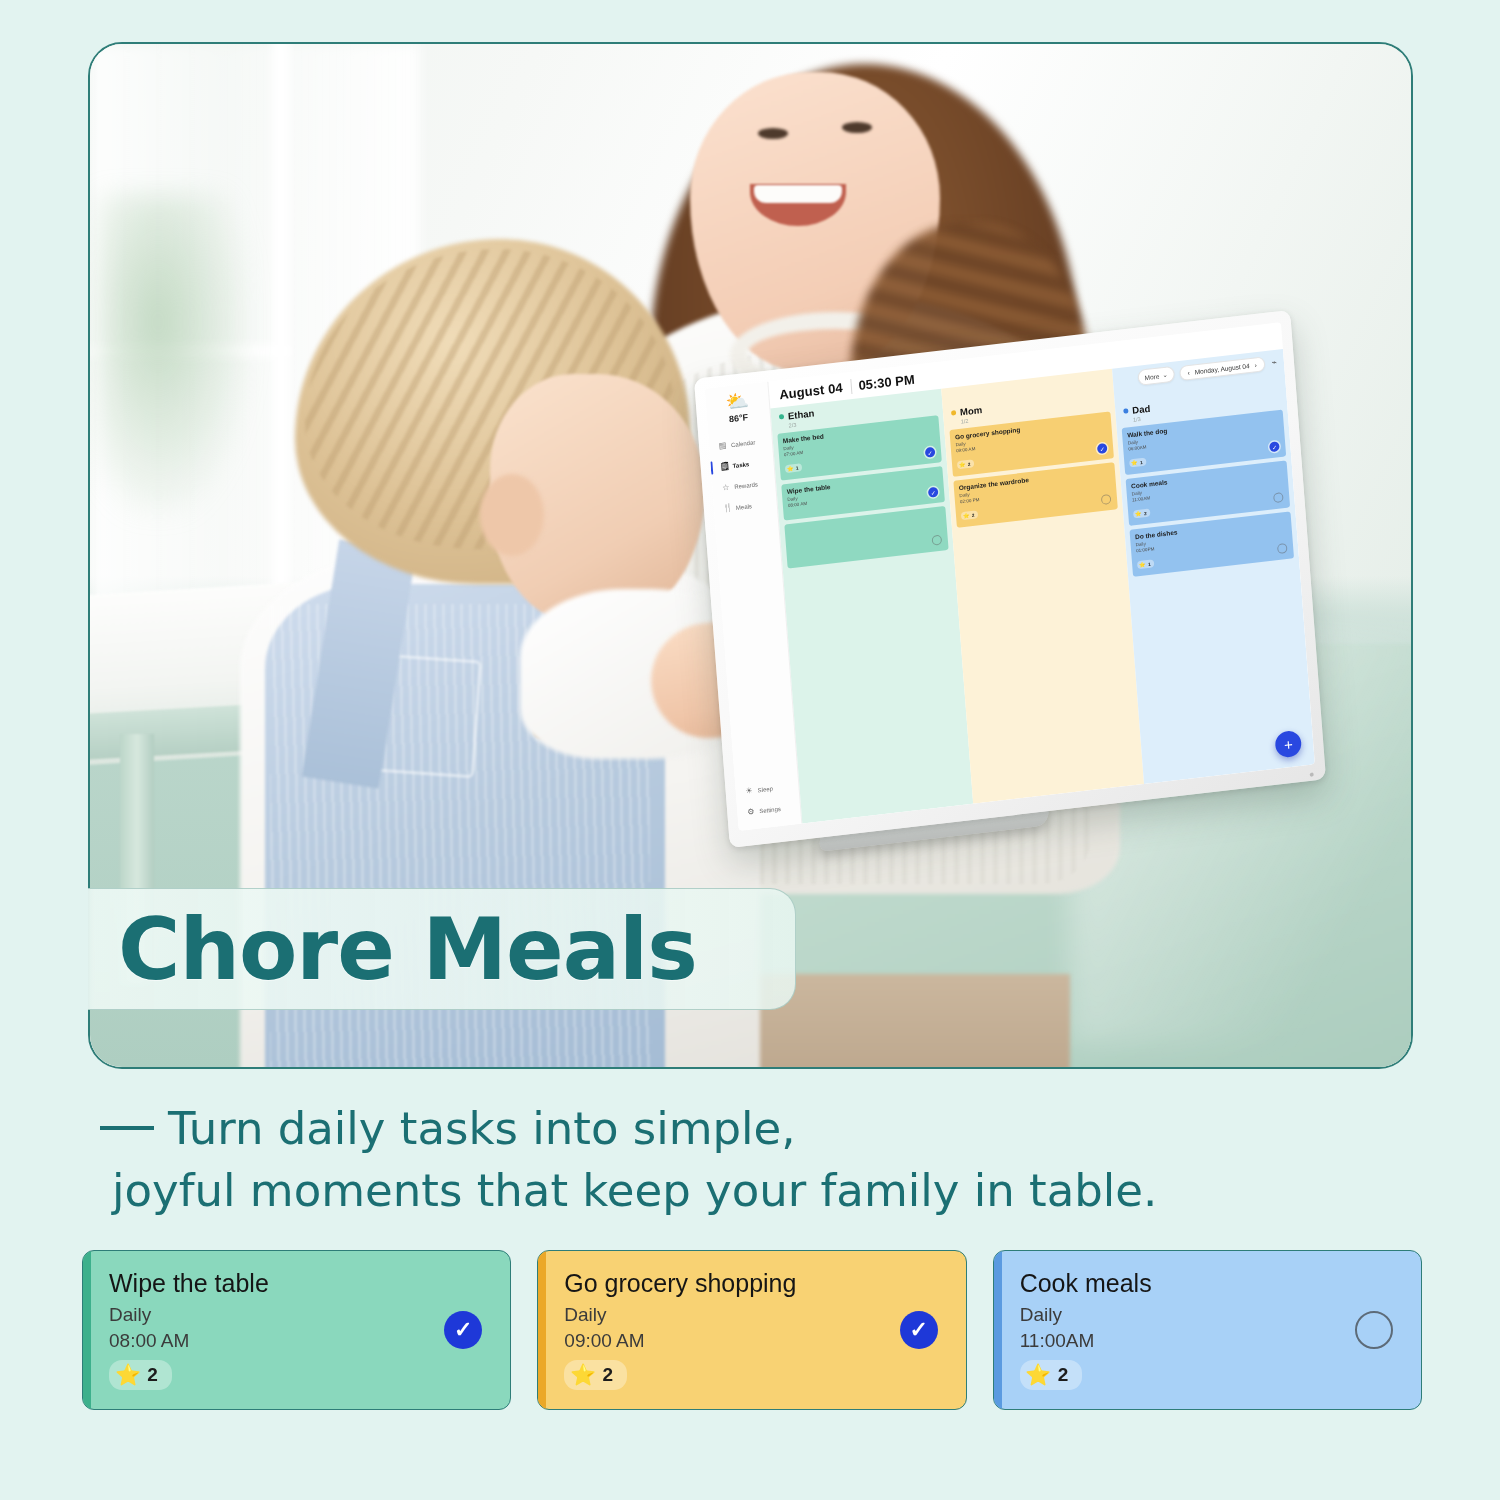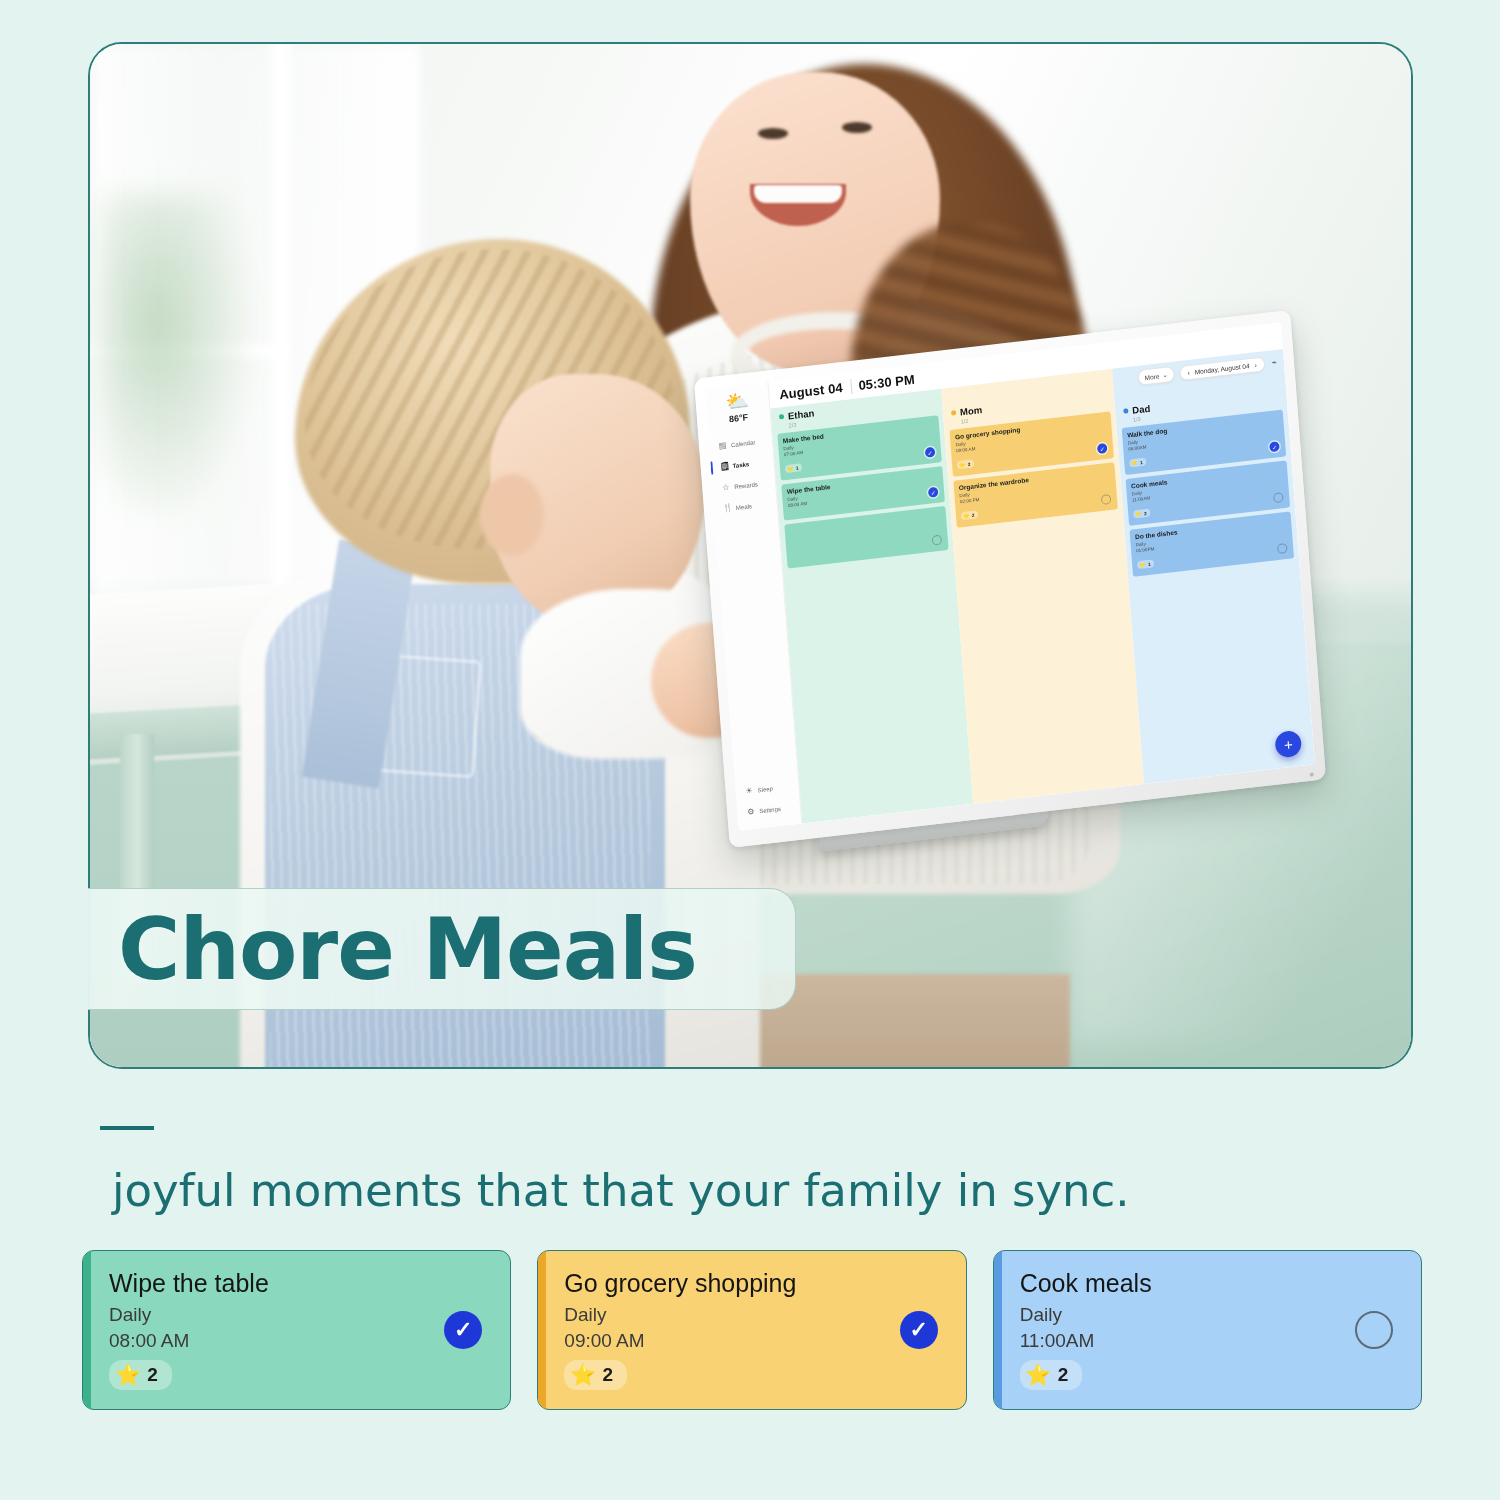--- a/index.html
+++ b/index.html
@@ -635,23 +635,23 @@
     </div>
   </div>
 </div>
 
 <div class="title-pill">
   <h1>Chore Meals</h1>
 </div>
 
 <div class="tagline">
   <div>
-    <span class="dash"></span>
+    <span class="dash"></span><span>Turn daily tasks into simple,</span>
   </div>
-  <div style="padding-left:12px">joyful moments that that your family in sync.</div>
+  <div style="padding-left:12px">joyful moments that keep your family in table.</div>
 </div>
 
 <div class="cards">
 
   <div class="card green">
     <div class="accent"></div>
     <div class="card-title">Wipe the table</div>
     <div class="card-sub">Daily</div>
     <div class="card-time">08:00 AM</div>
     <div class="card-star">

